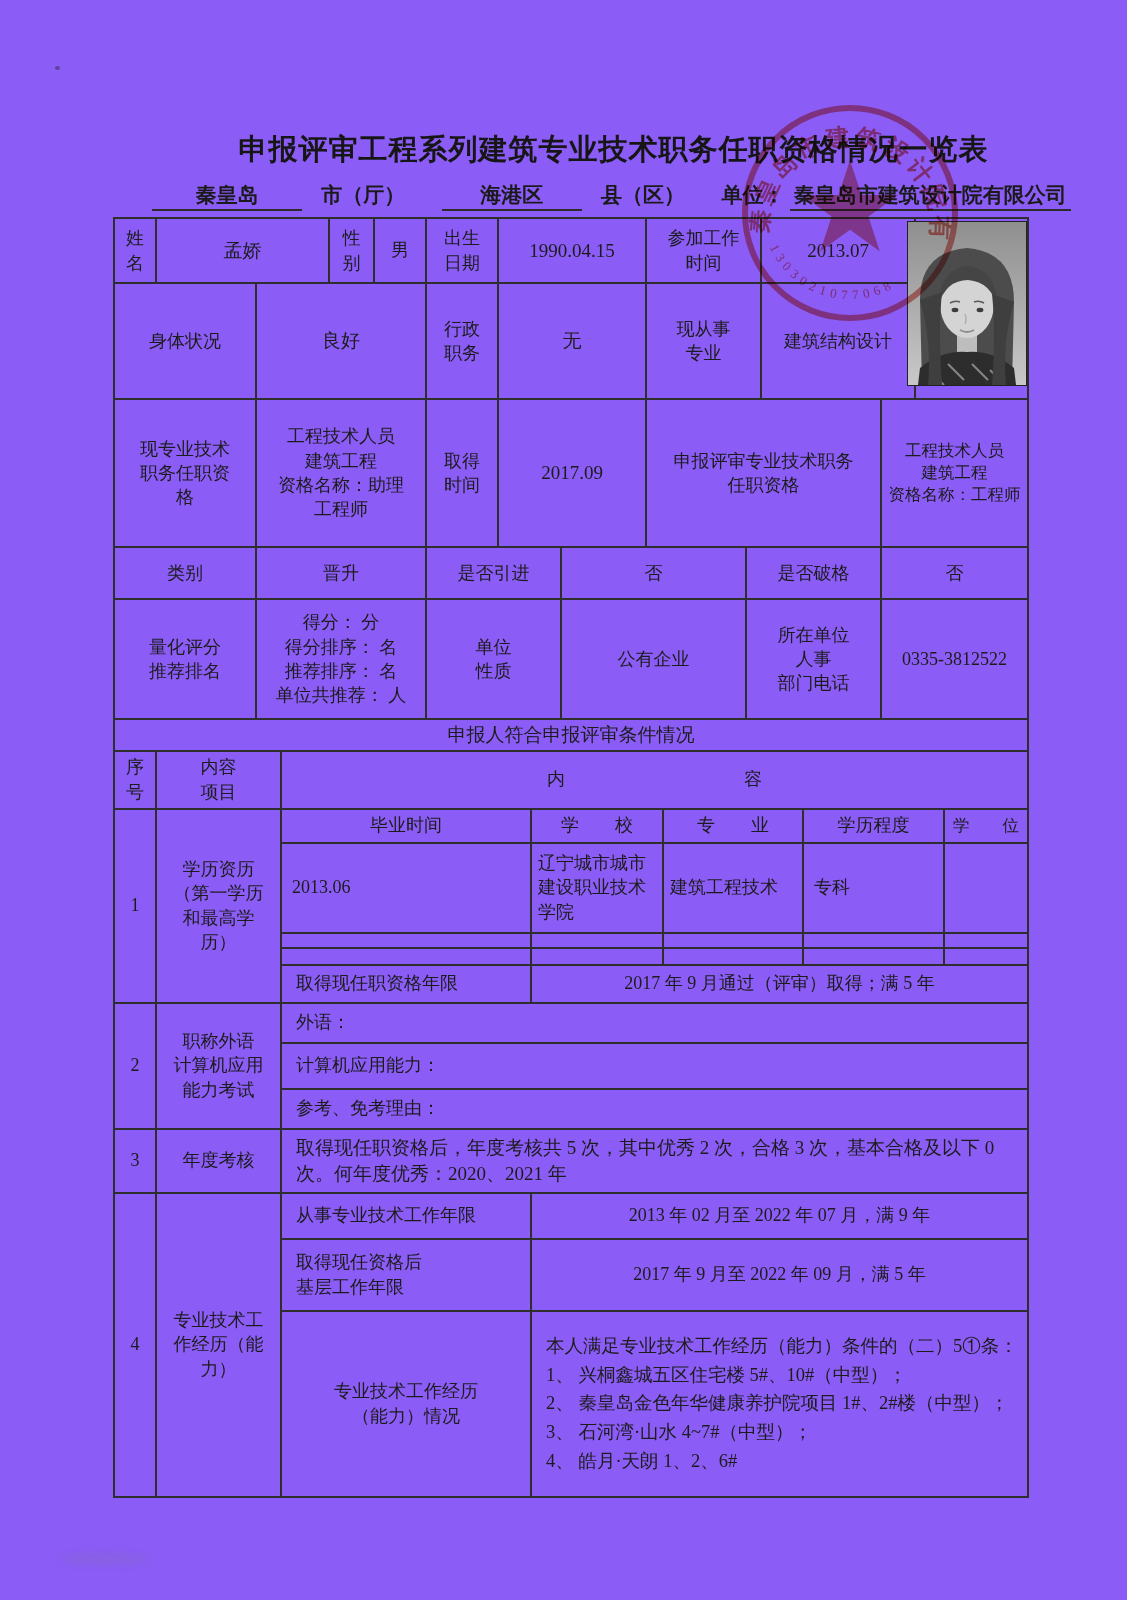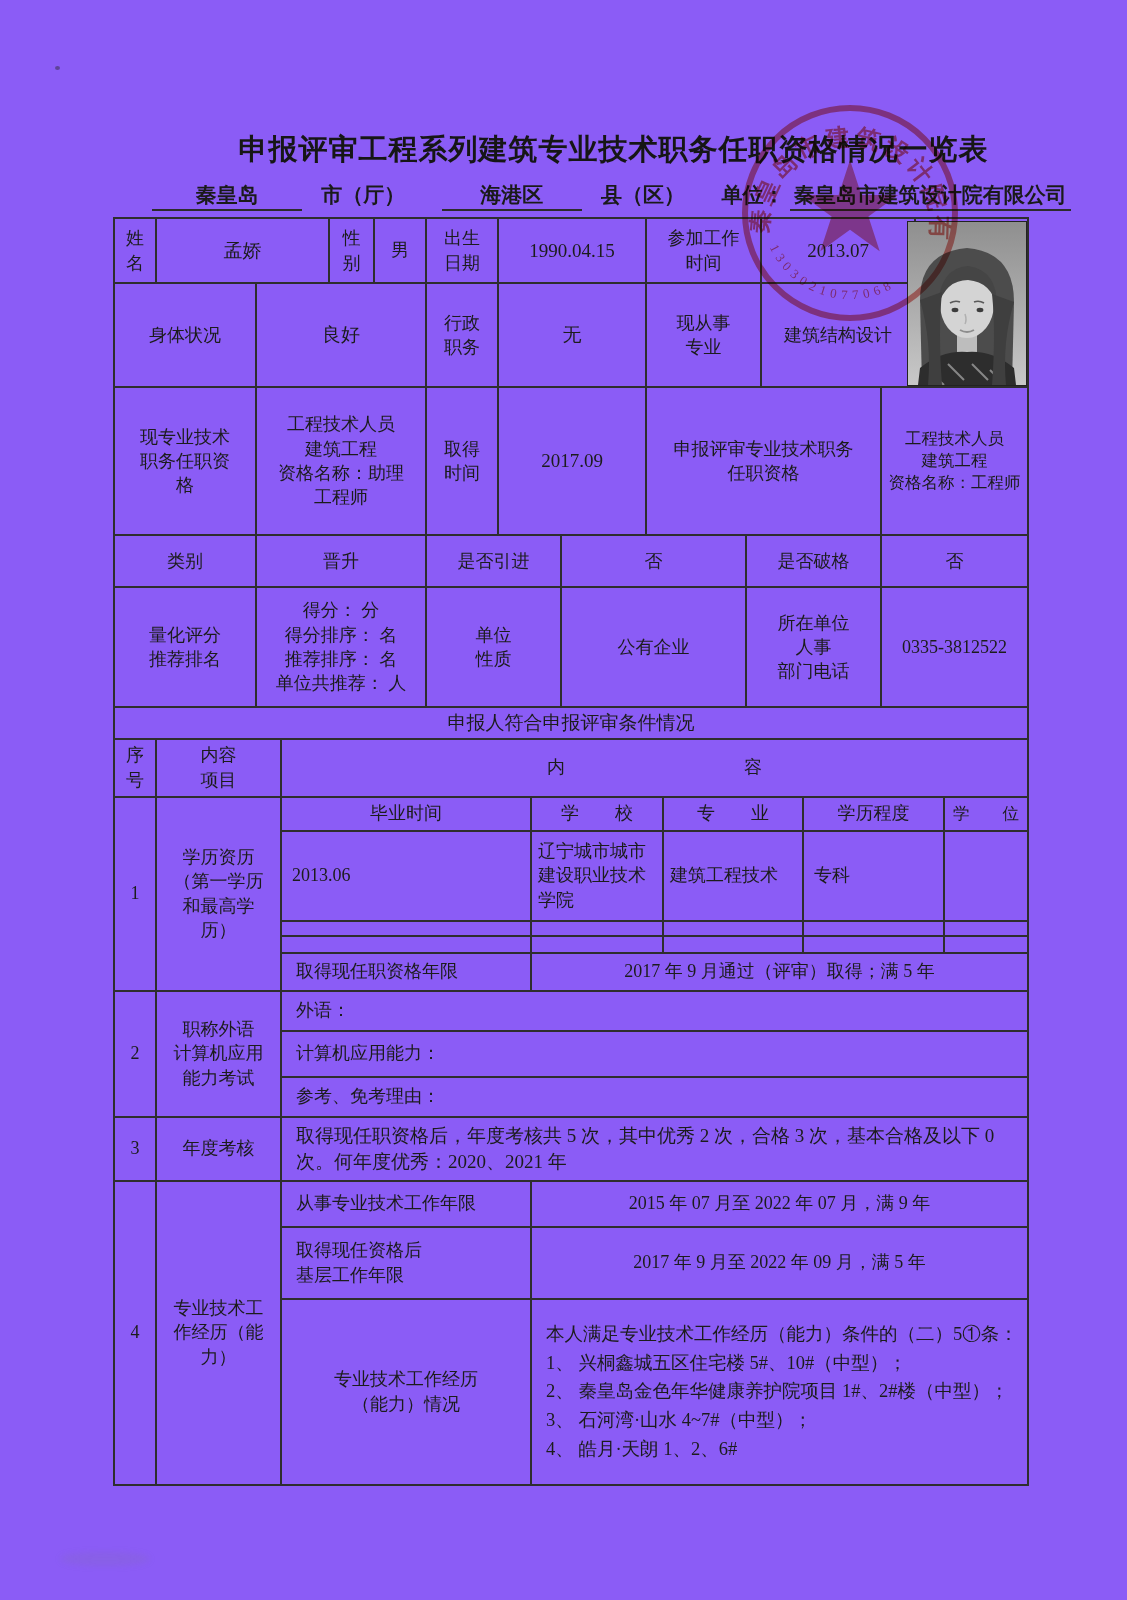--- a/index.html
+++ b/index.html
@@ -84,21 +84,21 @@
       <td>男</td>
       <td class="pre">出生
 日期</td>
       <td colspan="3" class="big">1990.04.15</td>
       <td colspan="3" class="pre">参加工作
 时间</td>
       <td colspan="3" class="big">2013.07</td>
       <td colspan="2" rowspan="2" style="padding:0"></td>
     </tr>
 
-    <tr style="height:104px">
+    <tr style="height:116px">
       <td colspan="2">身体状况</td>
       <td colspan="4" class="big">良好</td>
       <td class="pre">行政
 职务</td>
       <td colspan="3" class="big">无</td>
       <td colspan="3" class="pre">现从事
 专业</td>
       <td colspan="3">建筑结构设计</td>
     </tr>
 
@@ -218,21 +218,21 @@
       <td colspan="2">年度考核</td>
       <td colspan="15" class="left big" style="padding-left:14px;padding-right:8px">取得现任职资格后，年度考核共 5 次，其中优秀  2 次，合格 3 次，基本合格及以下 0 次。何年度优秀：2020、2021 年</td>
     </tr>
 
     <tr style="height:46px">
       <td rowspan="3">4</td>
       <td colspan="2" rowspan="3" class="pre">专业技术工
 作经历（能
 力）</td>
       <td colspan="5" class="left" style="padding-left:14px">从事专业技术工作年限</td>
-      <td colspan="10">2015 年   07 月至     2022 年    07 月，满    9 年</td>
+      <td colspan="10">2013 年   02 月至     2022 年    07 月，满    9 年</td>
     </tr>
     <tr style="height:72px">
       <td colspan="5" class="left pre" style="padding-left:14px">取得现任资格后
 基层工作年限</td>
       <td colspan="10">2017 年    9 月至    2022 年    09 月，满    5 年</td>
     </tr>
     <tr style="height:186px">
       <td colspan="5" class="pre">专业技术工作经历
 （能力）情况</td>
       <td colspan="10" class="left pre proj">本人满足专业技术工作经历（能力）条件的（二）5①条：

